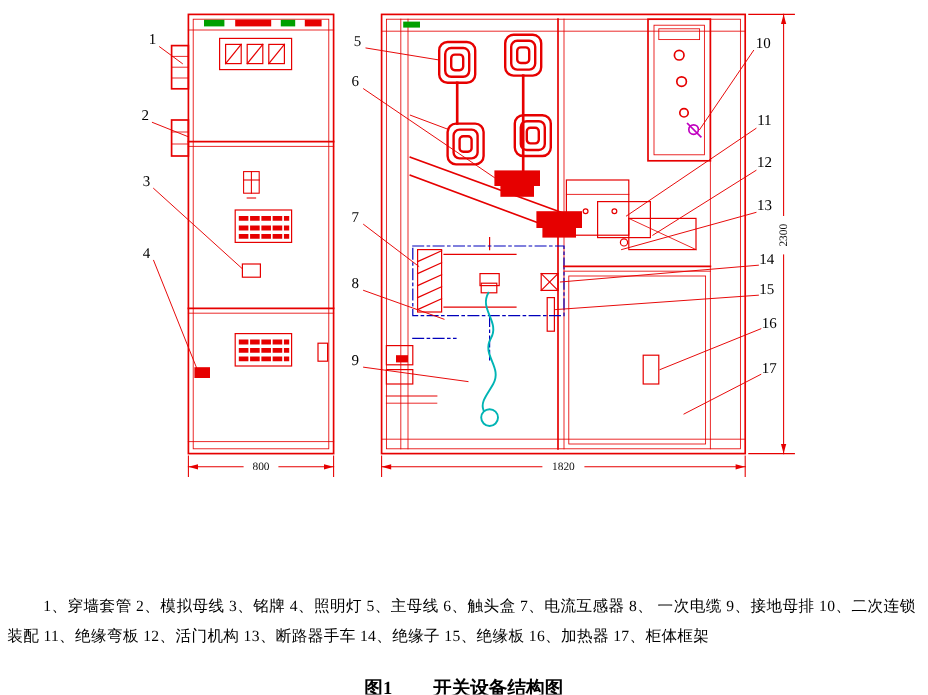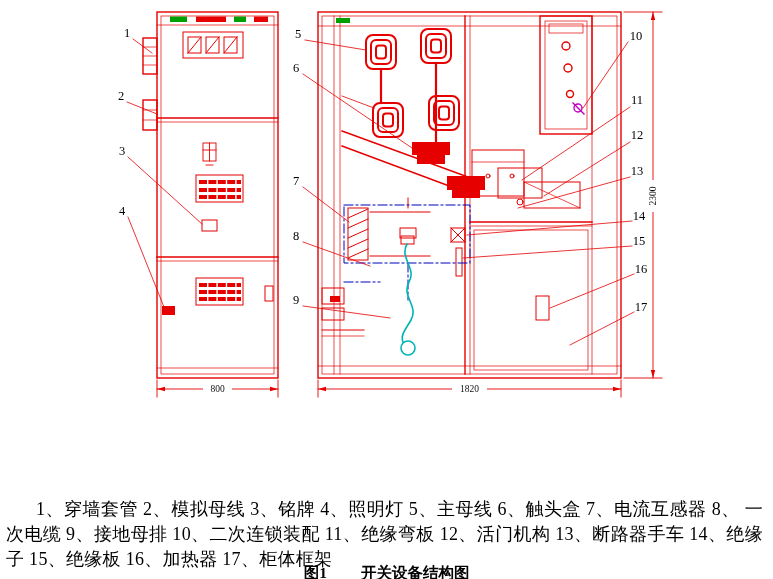--- a/index.html
+++ b/index.html
@@ -9,21 +9,21 @@
     background:#ffffff;
     font-family:"Liberation Serif", serif;
     overflow:hidden;
   }
   .drawing-svg{position:absolute;left:0;top:0;}
   svg text{font-family:"Liberation Serif", serif;}
   svg text.callout-num{font-size:12.5px;fill:#000;}
   svg text.dim-num{font-size:9.5px;fill:#111;}
   .caption-parts{
     position:absolute;left:6px;right:10px;top:479px;
-    font-size:18px;line-height:25px;color:#000;
+    font-size:13px;line-height:25px;color:#000;
     text-align:justify;text-indent:30px;
     letter-spacing:0.3px;
     font-family:Liberation Serif, serif;
   }
   .figure-caption{
     position:absolute;left:0;top:547px;width:100%;
     text-align:center;font-weight:bold;font-size:15.5px;color:#000;
   }
   .figure-caption .label{margin-right:34px;}
 </style>

